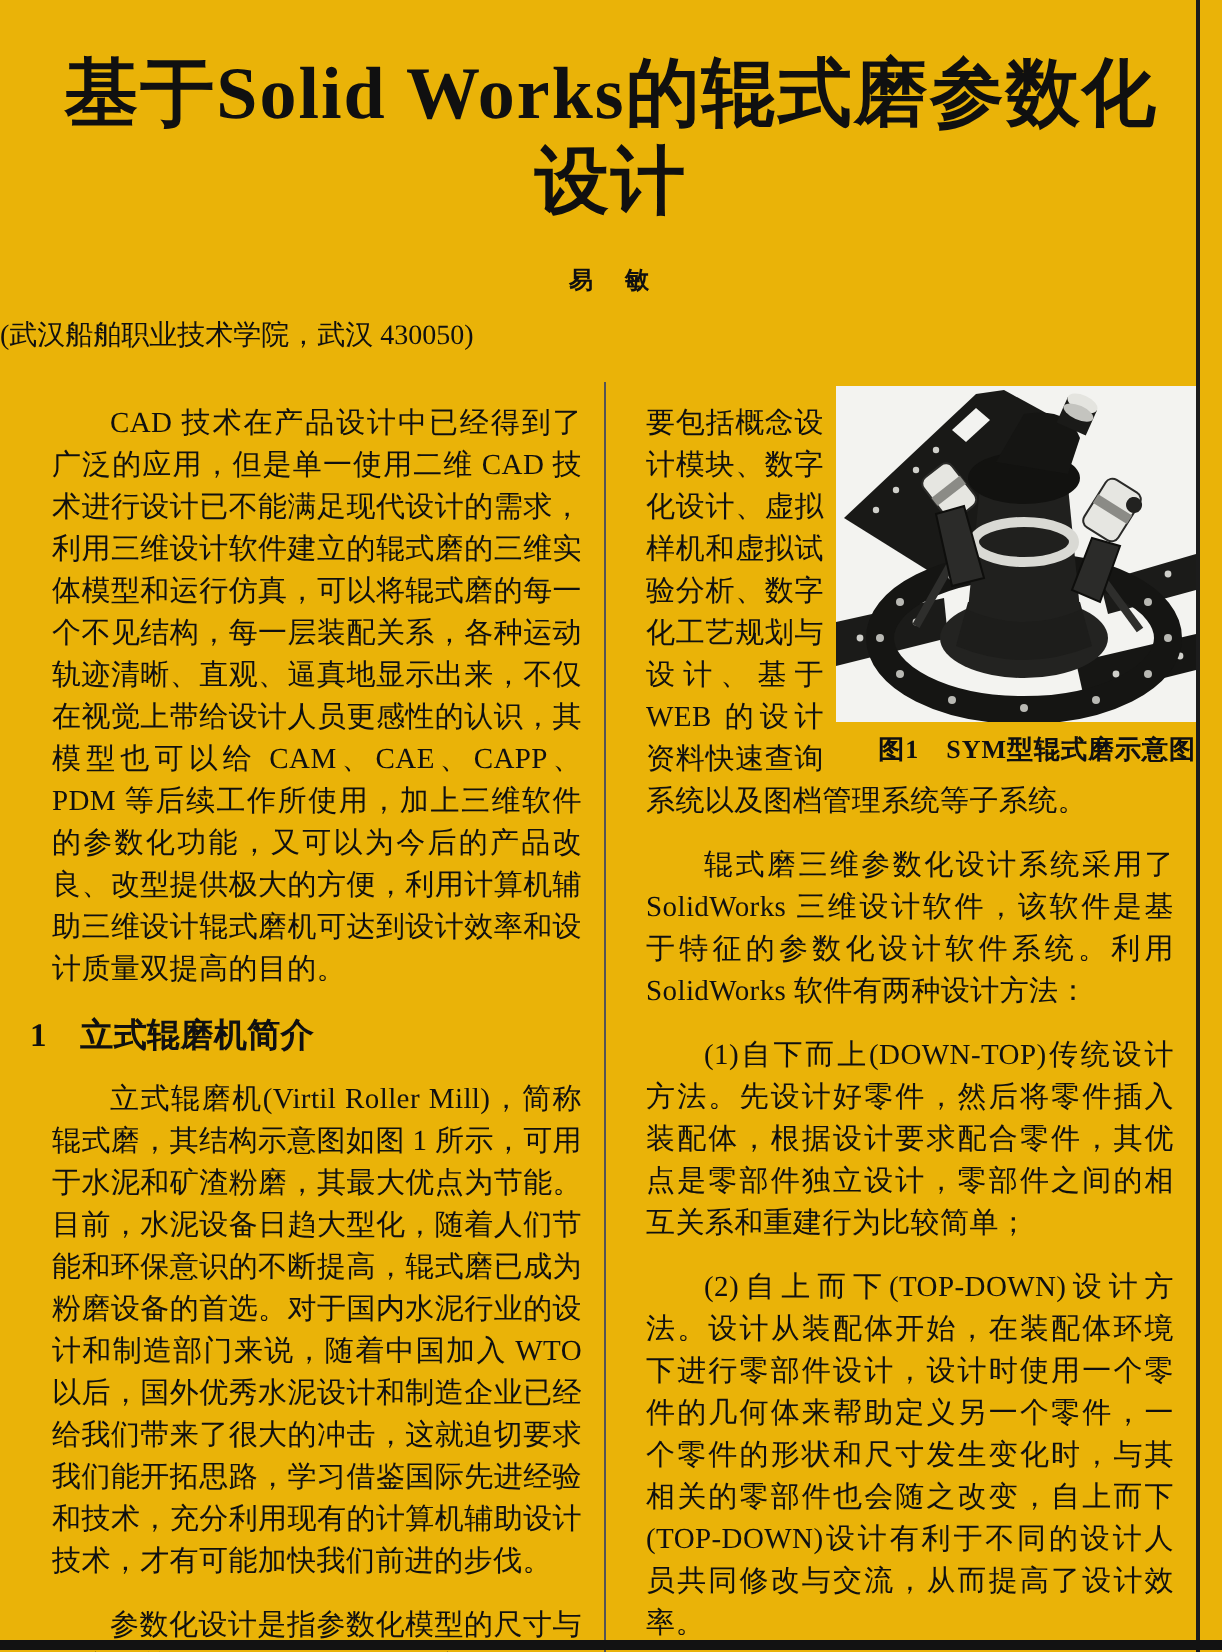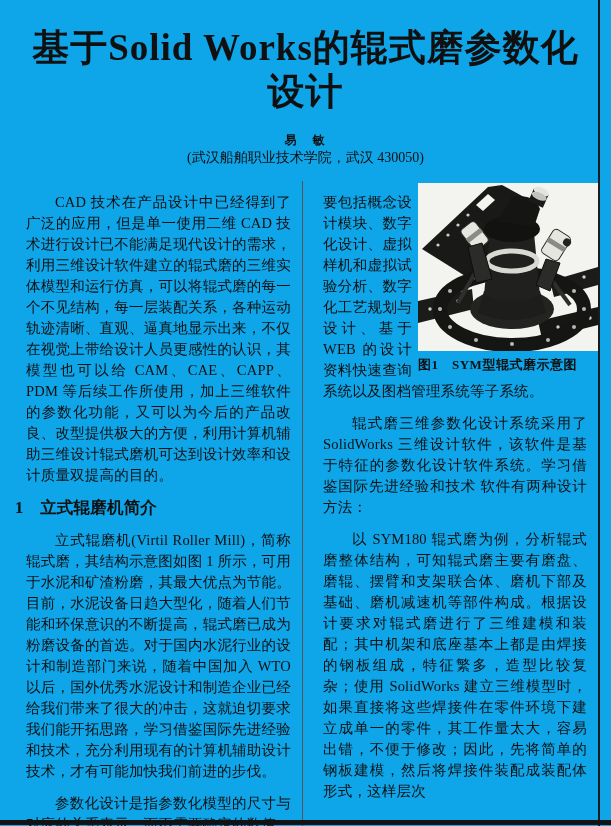--- a/index.html
+++ b/index.html
@@ -1,20 +1,20 @@
 <!DOCTYPE html>
 <html><head>
 <meta charset="utf-8">
 <style>
   html, body { margin: 0; padding: 0; background: #e8e8e8; }
   .page {
     position: relative;
     width: 611px;
     height: 826px;
-    background: #0ea5e9;
+    background: #eab308;
     overflow: hidden;
     font-family: "Liberation Serif", "DejaVu Serif", serif;
     color: #101010;
   }
   .edge-line-right {
     position: absolute; top: 0; bottom: 0; right: 11px;
     width: 2px; background: #1c1c1c;
   }
   .bottom-bar {
     position: absolute; left: 0; right: 0; bottom: 1px;
@@ -29,21 +29,22 @@
     line-height: 1.2;
   }
   .author {
     margin-top: 17px;
     text-align: center;
     font-size: 12px;
     font-weight: 700;
     letter-spacing: 2px;
   }
   .affiliation {
-    text-align: center;
+    margin-top: 10px;
+    text-align: left;
     font-size: 14px;
   }
   .columns {
     display: flex;
     margin-top: 14px;
     padding: 0 13px 0 15px;
   }
   .col {
     font-size: 14.5px;
     line-height: 21px;
@@ -66,21 +67,21 @@
     text-align: left;
   }
   .figure-float {
     float: right;
     width: 180px;
     margin: 2px 0 3px 6px;
   }
   .figure-image-wrap { width: 180px; height: 168px; }
   .figure-caption {
     margin-top: 3px;
-    text-align: left;
+    text-align: right;
     font-size: 13px;
     font-weight: 700;
     letter-spacing: 0.5px;
   }
 </style>
 </head>
 <body>
 
 <div class="page">
 
@@ -171,18 +172,20 @@
               <rect x="128" y="59" width="20" height="5" fill="#8b8b86"></rect>
               <circle cx="146" cy="54" r="4" fill="#222220"></circle>
             </g>
             <path d="M128 76 L142 80 L132 108 L118 102 Z" fill="#2b2b29" stroke="#0e0e0c"></path>
           </svg>
         </div>
         <div class="figure-caption">图1　SYM型辊式磨示意图</div>
       </div>
 
       <p class="para no-indent">要包括概念设计模块、数字化设计、虚拟样机和虚拟试验分析、数字化工艺规划与设计、基于 WEB 的设计资料快速查询系统以及图档管理系统等子系统。</p>
-      <p class="para">辊式磨三维参数化设计系统采用了 SolidWorks 三维设计软件，该软件是基于特征的参数化设计软件系统。学习借鉴国际先进经验和技术 软件有两种设计方法：</p>
+      <p class="para">辊式磨三维参数化设计系统采用了 SolidWorks 三维设计软件，该软件是基于特征的参数化设计软件系统。利用SolidWorks 软件有两种设计方法：</p>
+      <p class="para">(1)自下而上(DOWN-TOP)传统设计方法。先设计好零件，然后将零件插入装配体，根据设计要求配合零件，其优点是零部件独立设计，零部件之间的相互关系和重建行为比较简单；</p>
+      <p class="para">(2)自上而下(TOP-DOWN)设计方法。设计从装配体开始，在装配体环境下进行零部件设计，设计时使用一个零件的几何体来帮助定义另一个零件，一个零件的形状和尺寸发生变化时，与其相关的零部件也会随之改变，自上而下(TOP-DOWN)设计有利于不同的设计人员共同修改与交流，从而提高了设计效率。</p>
       <p class="para">以 SYM180 辊式磨为例，分析辊式磨整体结构，可知辊式磨主要有磨盘、磨辊、摆臂和支架联合体、磨机下部及基础、磨机减速机等部件构成。根据设计要求对辊式磨进行了三维建模和装配；其中机架和底座基本上都是由焊接的钢板组成，特征繁多，造型比较复杂；使用 SolidWorks 建立三维模型时，如果直接将这些焊接件在零件环境下建立成单一的零件，其工作量太大，容易出错，不便于修改；因此，先将简单的钢板建模，然后将焊接件装配成装配体形式，这样层次</p>
 
     </div>
   </div>
 </div>
 
 </body></html>

